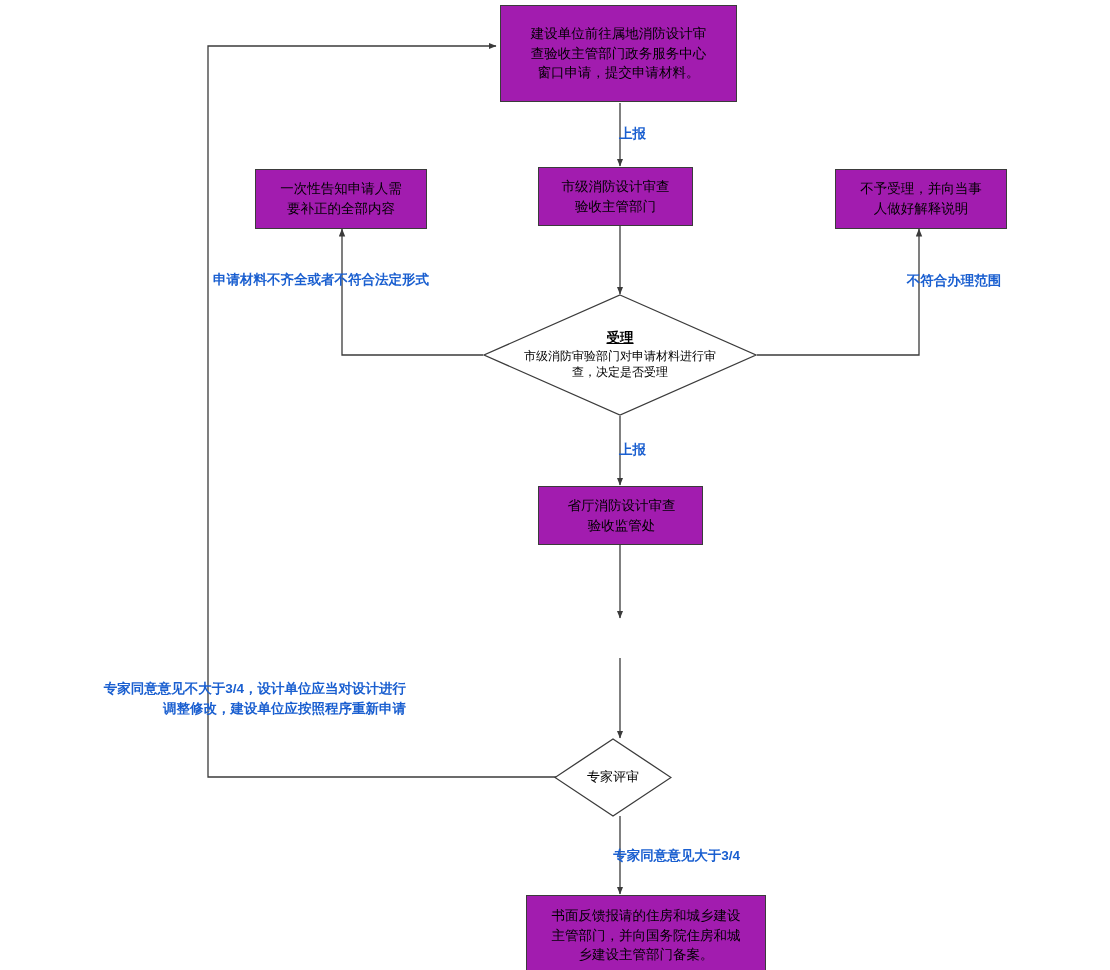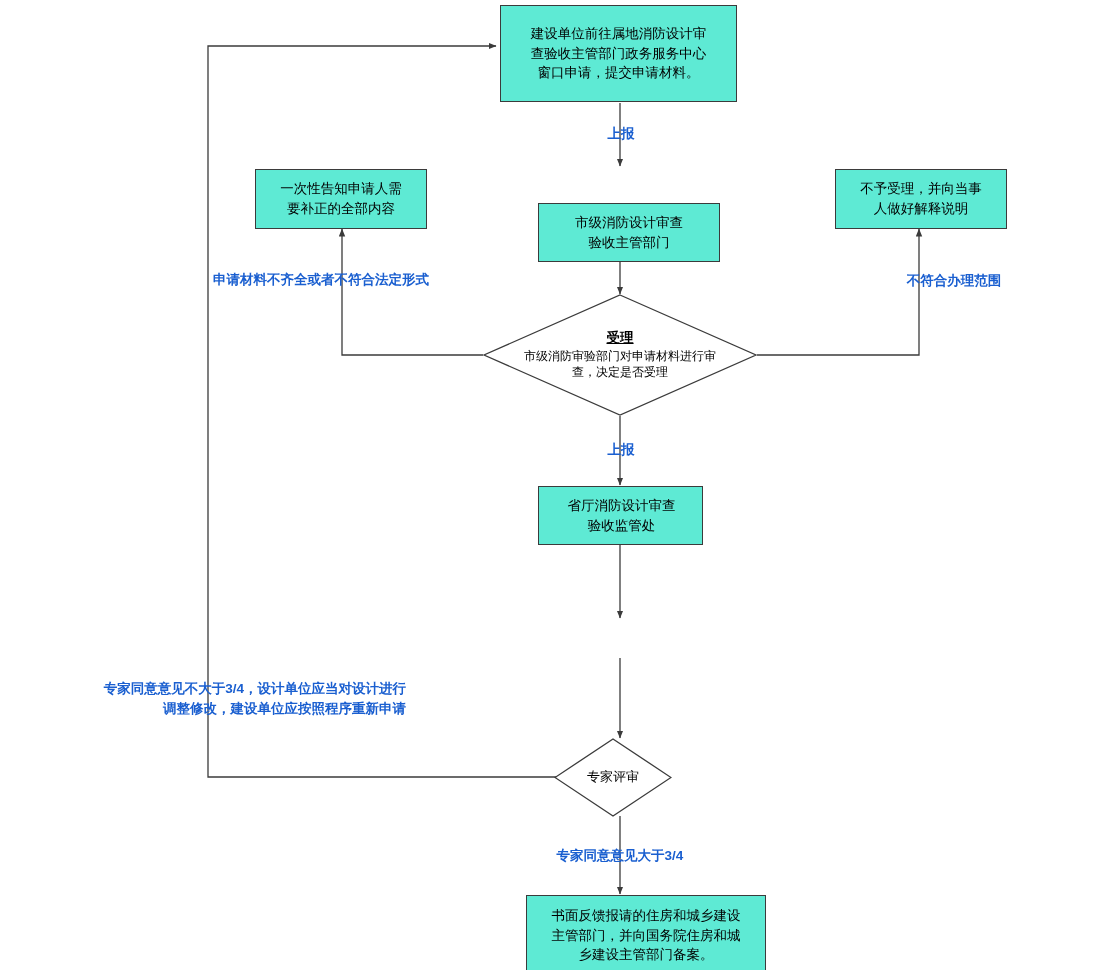--- a/index.html
+++ b/index.html
@@ -14,21 +14,21 @@
     position: relative;
     width: 1110px;
     height: 970px;
     background: #ffffff;
     overflow: hidden;
   }
   .node {
     position: absolute;
     box-sizing: border-box;
     border: 1px solid #3b3b3b;
-    background: #5eead4;
+    background: #a21caf;
     display: flex;
     align-items: center;
     justify-content: center;
     text-align: center;
     font-size: 13.5px;
     line-height: 1.45;
     color: #000000;
     padding: 2px 6px;
   }
   .node .txt {
@@ -39,21 +39,21 @@
     font-size: 13.5px;
     font-weight: bold;
     color: #1a5fd0;
     white-space: pre-line;
     line-height: 1.45;
   }
   .label.right {
     text-align: right;
   }
   .label.center {
-    text-align: center;
+    text-align: right;
   }
   .diamond-wrap {
     position: absolute;
   }
   .diamond-wrap .dtext {
     position: absolute;
     left: 0;
     top: 0;
     width: 100%;
     height: 100%;
@@ -124,21 +124,21 @@
 窗口申请，提交申请材料。</span>
   </div>
 
   <div class="label center" style="left:596px; top:124px; width:50px;">上报</div>
 
   <div class="node" style="left:255px; top:169px; width:172px; height:60px;">
     <span class="txt">一次性告知申请人需
 要补正的全部内容</span>
   </div>
 
-  <div class="node" style="left:538px; top:167px; width:182px; height:59px;margin-top:36px;">
+  <div class="node" style="left:538px; top:167px; width:155px; height:59px;">
     <span class="txt">市级消防设计审查
 验收主管部门</span>
   </div>
 
   <div class="node" style="left:835px; top:169px; width:172px; height:60px;">
     <span class="txt">不予受理，并向当事
 人做好解释说明</span>
   </div>
 
   <div class="label" style="left:213px; top:270px; width:300px;">申请材料不齐全或者不符合法定形式</div>

